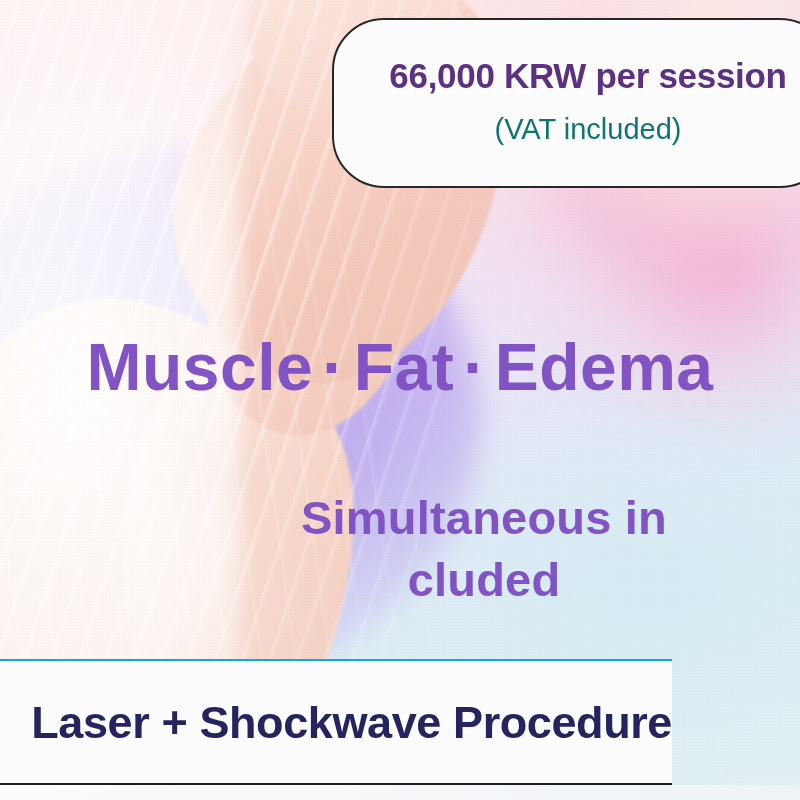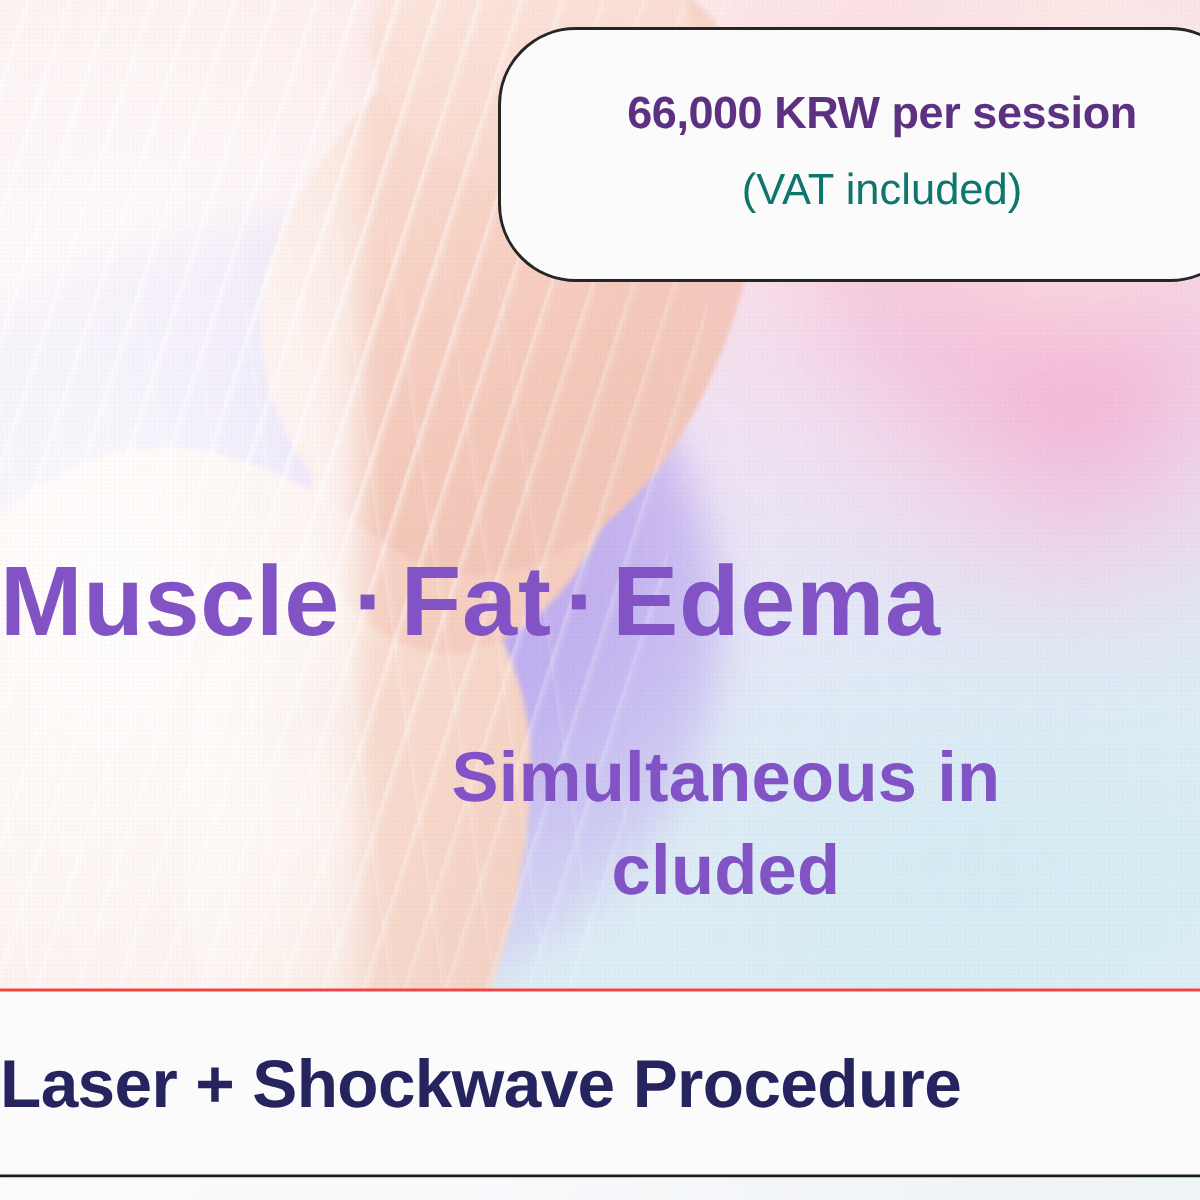--- a/index.html
+++ b/index.html
@@ -348,21 +348,21 @@
     border-radius: 52px;
     box-sizing: border-box;
     display: flex;
     flex-direction: column;
     align-items: center;
     justify-content: center;
     padding: 6px 10px 10px 18px;
   }
 
   .price-main {
-    font-size: 30px;
+    font-size: 35px;
     font-weight: 700;
     color: #5d3181;
     letter-spacing: -0.3px;
     white-space: nowrap;
     line-height: 1.0;
     margin-bottom: 22px;
     padding-left: 4px;
   }
 
   .price-sub {
@@ -374,27 +374,27 @@
     padding-left: 4px;
   }
 
   
 
   .headline {
     position: absolute;
     left: 0;
     right: 0;
     top: 334px;
+    text-align: center;
     font-size: 66px;
     font-weight: 700;
     color: #8153c4;
     line-height: 1.0;
     white-space: nowrap;
     letter-spacing: 0.5px;
-    margin-top: 33px;
   }
   .headline .sep {
     padding: 0 9px;
     font-weight: 700;
   }
 
   .subhead {
     position: absolute;
     left: 288px;
     top: 487px;
@@ -407,29 +407,29 @@
     letter-spacing: 0.2px;
     word-break: break-all;
   }
 
   
 
   .bottom-banner {
     position: absolute;
     left: 0;
     top: 659px;
-    width: 800px;
+    width: 672px;
     height: 126px;
     background: #fbfbfb;
-    border-top: 2px solid #ef4444;
+    border-top: 2px solid #0ea5e9;
     border-bottom: 2px solid #1c1c1c;
     box-sizing: border-box;
     display: flex;
     align-items: center;
-    justify-content: flex-start;
+    justify-content: flex-end;
     overflow: hidden;
   }
 
   .bottom-banner-text {
     font-size: 45px;
     font-weight: 700;
     color: #26245f;
     white-space: nowrap;
     letter-spacing: -0.4px;
     line-height: 1.0;

